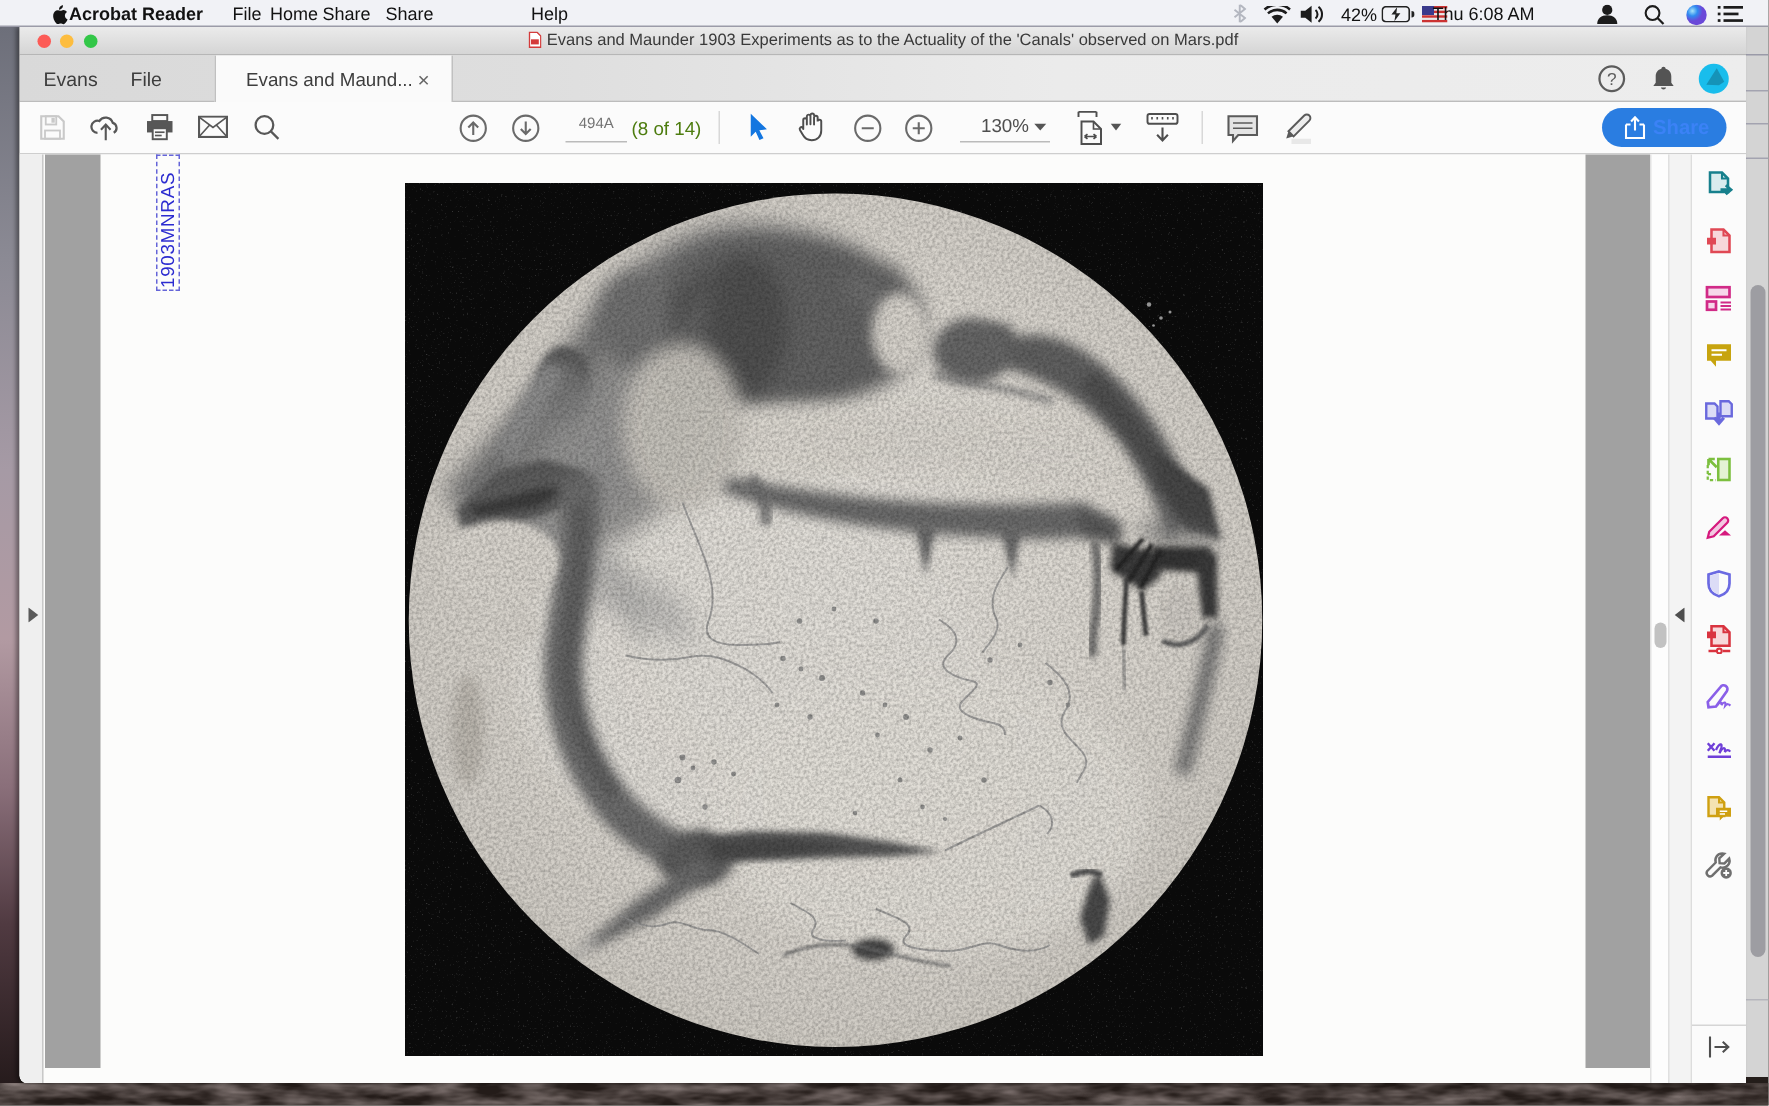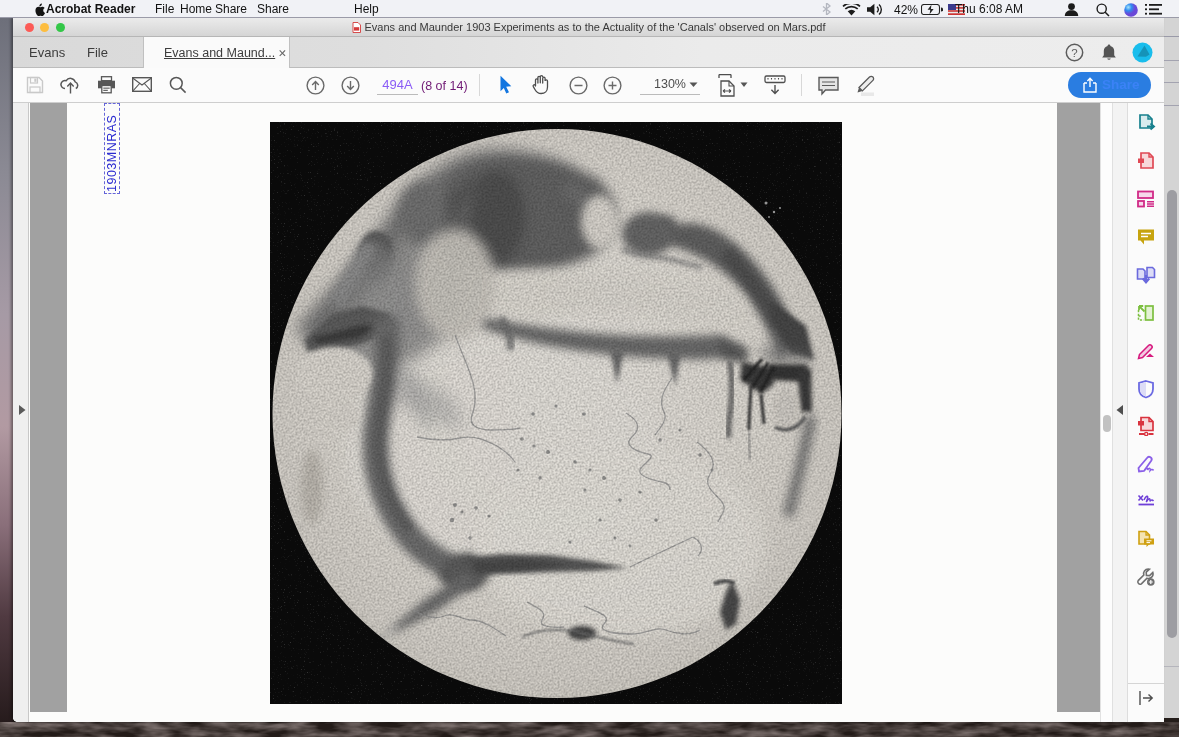--- a/index.html
+++ b/index.html
@@ -18,21 +18,21 @@
 #win { left:13px; top:18px; width:1151px; height:704px; background:#fff; box-shadow:-2px 0 3px rgba(0,0,0,.4); border-bottom-left-radius:5px; overflow:hidden; }
 
 #bgwin { left:1164px; top:18px; width:15px; height:700px; background:#d4d4d4; }
 
 #titlebar { left:0; top:0; width:1151px; height:19px; background:linear-gradient(#ebebeb,#d5d5d5); border-bottom:1px solid #b6b6b6; }
 .tl { position:absolute; top:5px; width:9px; height:9px; border-radius:50%; }
 #title { position:absolute; top:3px; left:0; width:100%; text-align:center; font-size:11px; color:#393939; }
 
 #tabbar { left:0; top:19px; width:1151px; height:31px; background:linear-gradient(to right,#d9d9d9 0%,#dedede 30%,#ebebeb 60%,#ededed 100%); border-bottom:1px solid #bcbcbc; }
 .tab { position:absolute; top:0; height:31px; font-size:13px; color:#3d3d3d; display:flex; align-items:center; }
-#activetab { white-space:nowrap; overflow:hidden; left:130px; width:147px; background:#fafafa; border-left:1px solid #c0c0c0; border-right:1px solid #c0c0c0; height:32px; padding-left:20px; font-size:12.5px;text-decoration:underline; }
+#activetab { white-space:nowrap; overflow:hidden; left:130px; width:159px; background:#fafafa; border-left:1px solid #c0c0c0; border-right:1px solid #c0c0c0; height:32px; padding-left:20px; font-size:12.5px; }
 
 #toolbar { left:0; top:50px; width:1151px; height:35px; background:#fbfbfb; border-bottom:1px solid #cecece; }
 .ticon { position:absolute; top:0; }
 
 #content { left:0; top:85px; width:1151px; height:619px; background:#fcfcfb; }
 #leftrail { left:0; top:0; width:16px; height:619px; background:#efefef; border-right:1px solid #c8c8c8; }
 #grayL { left:17px; top:0; width:37px; height:609px; background:#a1a1a1; }
 #grayR { left:1044px; top:0; width:43px; height:609px; background:#a1a1a1; }
 #vscroll { left:1087px; top:0; width:12px; height:619px; background:#fdfdfd; border-left:1px solid #e2e2e2; }
 #vthumb { left:2px; top:312px; width:8px; height:17px; background:#c2c2c2; border-radius:4px; }
@@ -124,22 +124,22 @@
 
     <svg class="ticon" style="left:293px;top:8px;" width="19" height="19" viewBox="0 0 19 19">
         <circle cx="9.5" cy="9.5" r="8.4" fill="none" stroke="#6a6a6a" stroke-width="1.4"></circle>
         <path d="M9.5 14 V6 M6.2 9 L9.5 5.6 L12.8 9" fill="none" stroke="#6a6a6a" stroke-width="1.4"></path>
       </svg>
     <svg class="ticon" style="left:328px;top:8px;" width="19" height="19" viewBox="0 0 19 19">
         <circle cx="9.5" cy="9.5" r="8.4" fill="none" stroke="#6a6a6a" stroke-width="1.4"></circle>
         <path d="M9.5 5 V13 M6.2 10 L9.5 13.4 L12.8 10" fill="none" stroke="#6a6a6a" stroke-width="1.4"></path>
       </svg>
 
-    <div class="abs" style="left:364px;top:9px;width:41px;height:18px;border-bottom:1px solid #bbb;font-size:13px;color:#8b5cf6;text-align:center;">494A</div>
-    <div class="abs" style="left:408px;top:11px;font-size:12.5px;color:#701a75;">(8 of 14)</div>
+    <div class="abs" style="left:364px;top:9px;width:41px;height:18px;border-bottom:1px solid #bbb;font-size:10px;color:#737373;text-align:center;">494A</div>
+    <div class="abs" style="left:408px;top:11px;font-size:12.5px;color:#4d7c0f;">(8 of 14)</div>
     <div class="abs" style="left:466px;top:6px;width:1px;height:22px;background:#d8d8d8;"></div>
 
     <svg class="ticon" style="left:486px;top:7px;" width="14" height="19" viewBox="0 0 14 19">
         <path d="M1.5 0.8 L12.3 11.2 L7.2 11.8 L10 17.2 L7.3 18.4 L4.8 12.9 L1.5 16.2 Z" fill="#1376e0"></path>
       </svg>
 
     <svg class="ticon" style="left:518px;top:6px;" width="19" height="21" viewBox="0 0 19 21">
         <path d="M4.5 12 V6 a1.2 1.2 0 0 1 2.4 0 M6.9 9 V3.6 a1.2 1.2 0 0 1 2.4 0 M9.3 8.8 V2.8 a1.2 1.2 0 0 1 2.4 0 M11.7 9 V4.4 a1.2 1.2 0 0 1 2.4 0 V7 a1.2 1.2 0 0 1 2.4 0 V13 c0 4-2.6 6.5-6.4 6.5 c-3.2 0-4.7-1.4-6-3.8 L2.3 12.6 c-0.7-1.2 0.8-2.4 1.9-1.5 L4.5 12" fill="none" stroke="#4e4e4e" stroke-width="1.3" stroke-linecap="round"></path>
       </svg>
 

